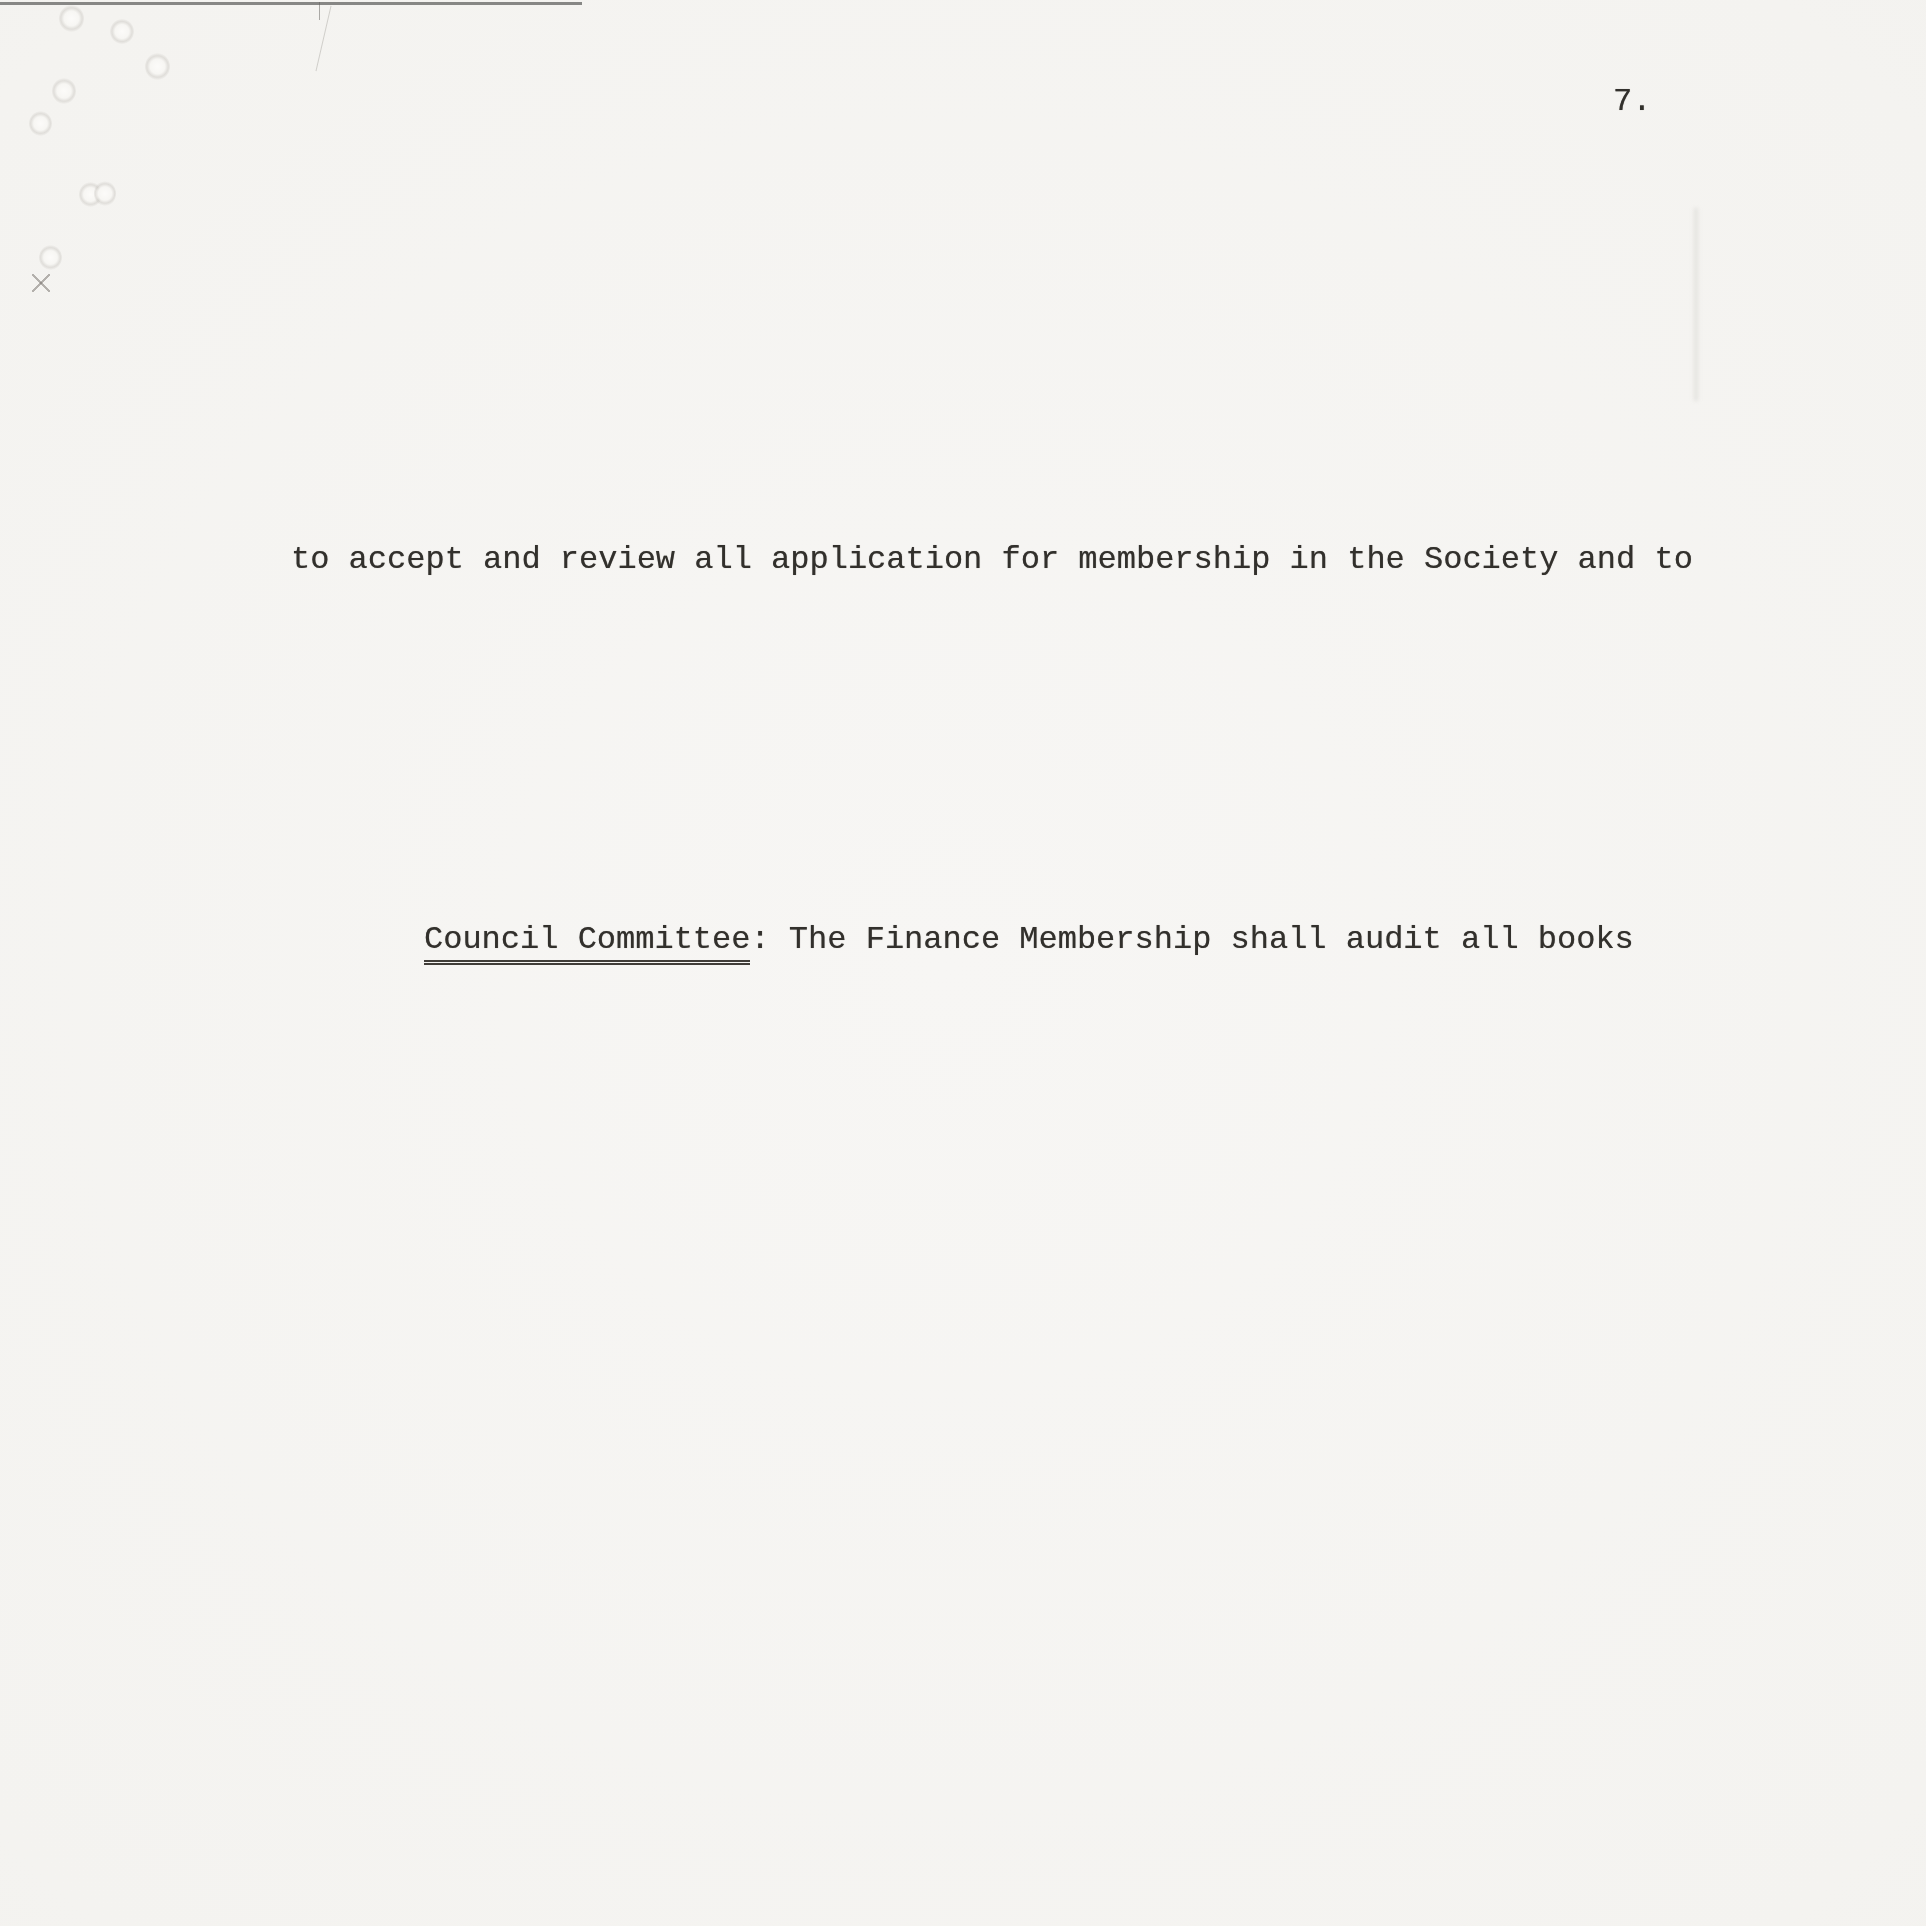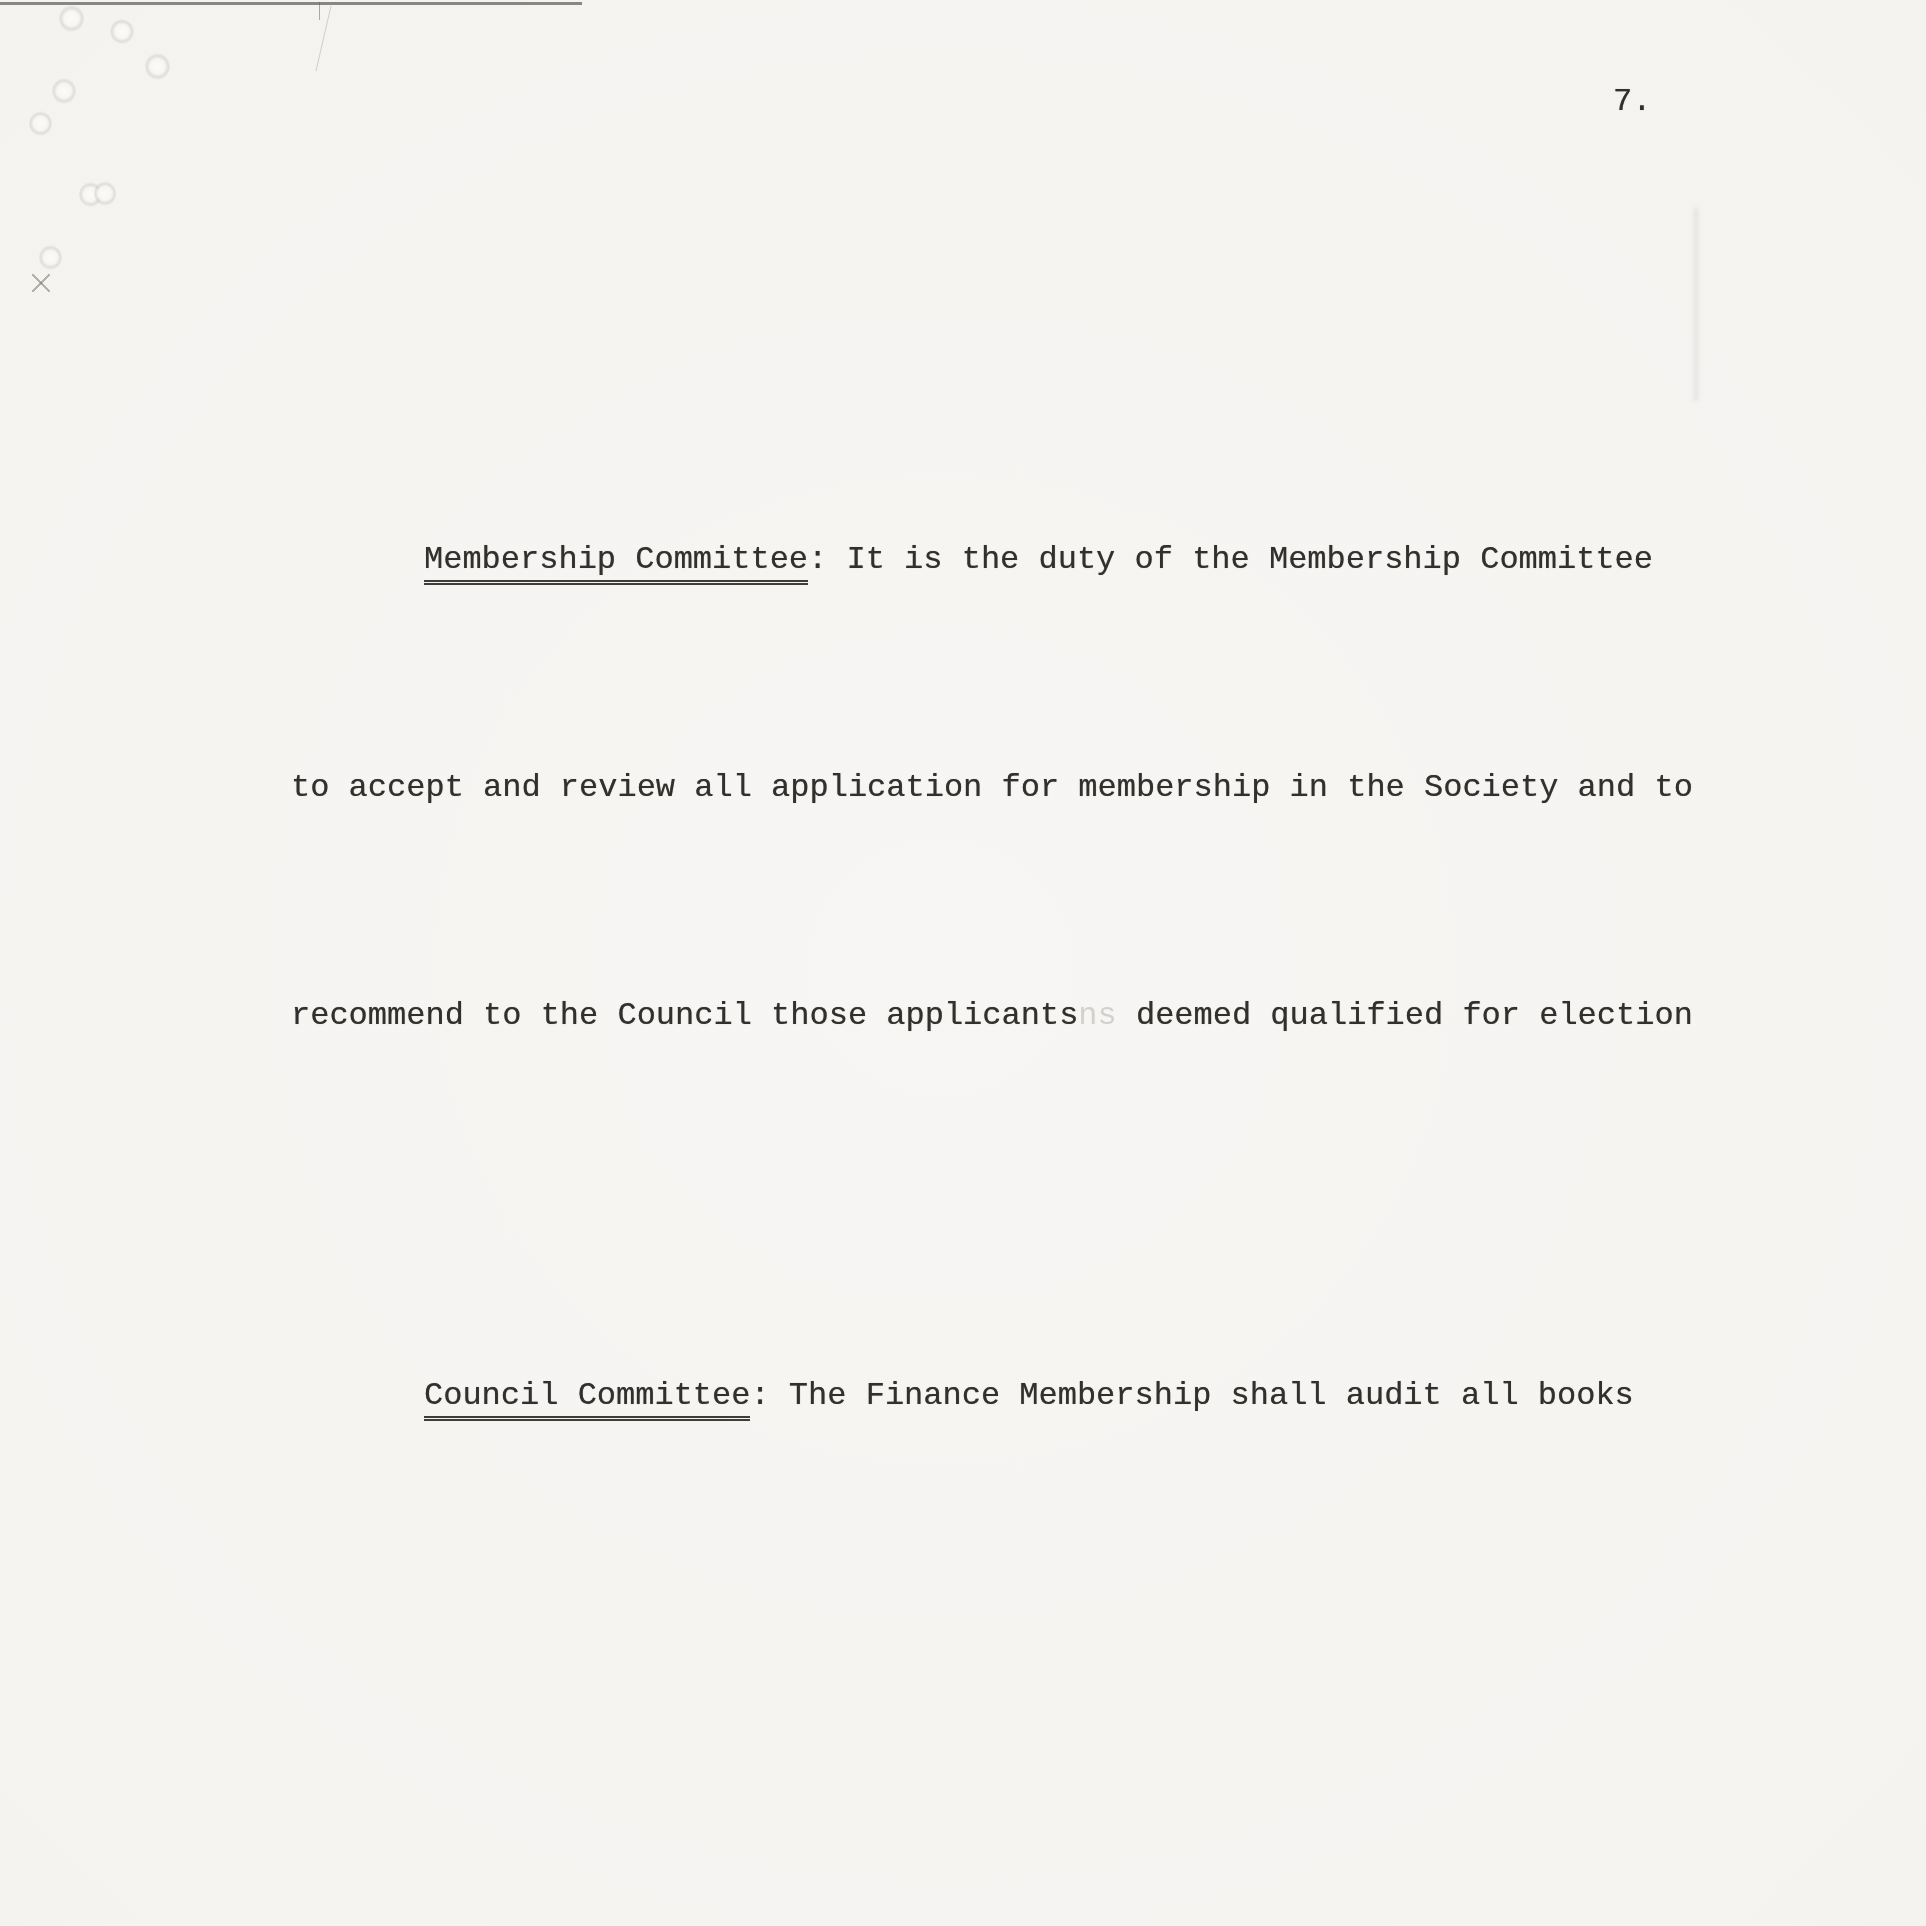--- a/index.html
+++ b/index.html
@@ -55,23 +55,21 @@
 </head>
 <body>
 
 <div class="page">
 
   <div class="page-number">7.</div>
 
   <div class="text-block">
 
     
-    <div class="line pindent"><span class="uh">Membership Committee</span><span>: It is the duty of the Membership Committee</span></div>
     <div class="line">to accept and review all application for membership in the Society and to</div>
-    <div class="line"><span>recommend to the Council those applicants</span><span class="ghost">ns</span><span> deemed qualified for election</span></div>
 
     
     <div class="line pindent"><span class="uh">Council Committee</span><span>: The Finance Membership shall audit all books</span></div>
     
     
 
     
     
     
     

